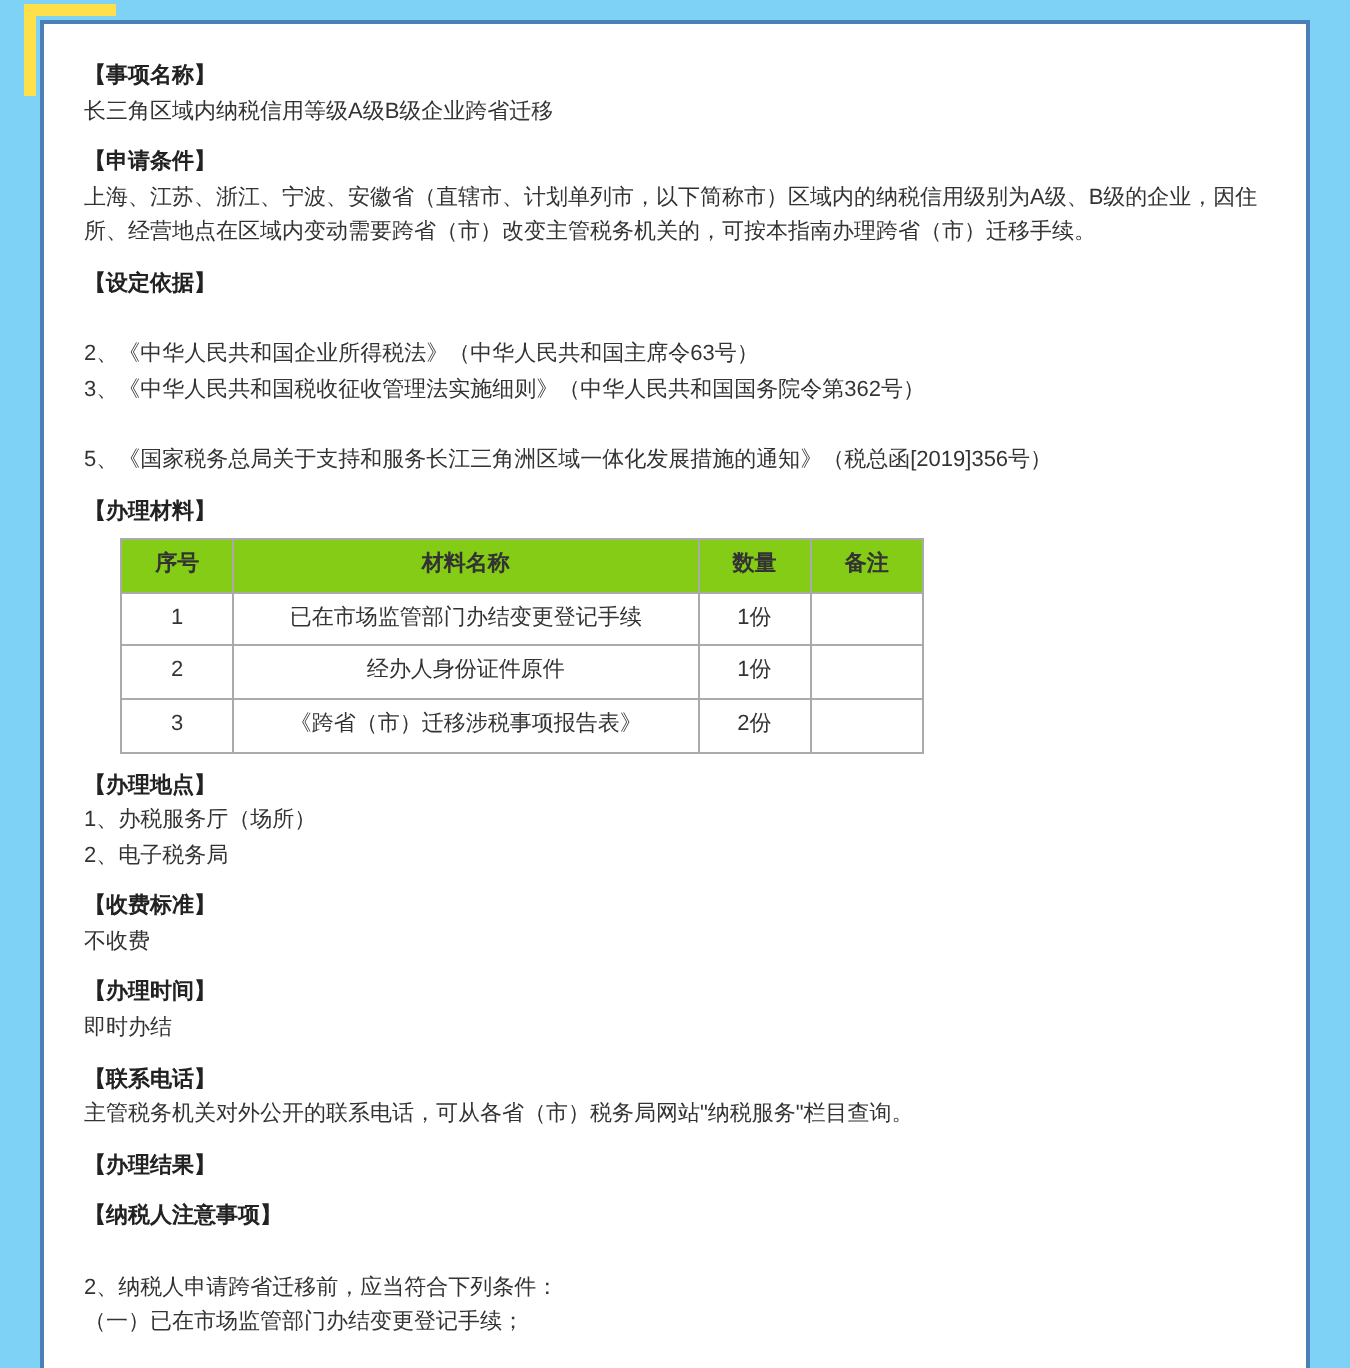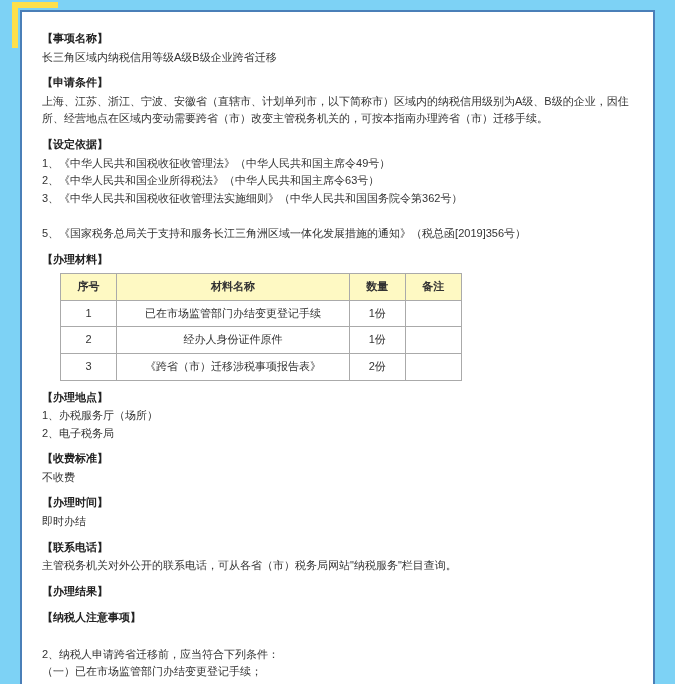--- a/index.html
+++ b/index.html
@@ -28,38 +28,37 @@
     left: -10px;
     width: 40px;
     height: 40px;
     border-top: 6px solid #ffe04a;
     border-left: 6px solid #ffe04a;
     pointer-events: none;
   }
   .sec-title {
     font-weight: bold;
     color: #222;
-    font-family: Liberation Mono, monospace;
   }
   .sec-body {
     margin-bottom: 8px;
   }
   table.mat {
     border-collapse: collapse;
     width: 68%;
     margin: 4px 0 8px 18px;
     font-size: 11px;
   }
   table.mat th, table.mat td {
     border: 1px solid #aaa;
     padding: 4px 6px;
     text-align: center;
   }
   table.mat th {
-    background: #fef9c3;
+    background: #84cc16;
     font-weight: bold;
   }
 </style>
 </head>
 <body>
 
 <div class="outer-wrap">
   <div class="card">
 
     <div class="sec-body">
@@ -67,21 +66,21 @@
       <span>长三角区域内纳税信用等级A级B级企业跨省迁移</span>
     </div>
 
     <div class="sec-body">
       <span class="sec-title">【申请条件】</span><br>
       <span>上海、江苏、浙江、宁波、安徽省（直辖市、计划单列市，以下简称市）区域内的纳税信用级别为A级、B级的企业，因住所、经营地点在区域内变动需要跨省（市）改变主管税务机关的，可按本指南办理跨省（市）迁移手续。</span>
     </div>
 
     <div class="sec-body">
       <span class="sec-title">【设定依据】</span><br>
-      <span>1、《中华人民共和国税收征收管理法》（中华人民共和国主席令49号）</span><br>
+      <br>
       <span>2、《中华人民共和国企业所得税法》（中华人民共和国主席令63号）</span><br>
       <span>3、《中华人民共和国税收征收管理法实施细则》（中华人民共和国国务院令第362号）</span><br>
       <br>
       <span>5、《国家税务总局关于支持和服务长江三角洲区域一体化发展措施的通知》（税总函[2019]356号）</span>
     </div>
 
     <div class="sec-body">
       <span class="sec-title">【办理材料】</span>
       <table class="mat">
         <tbody>

